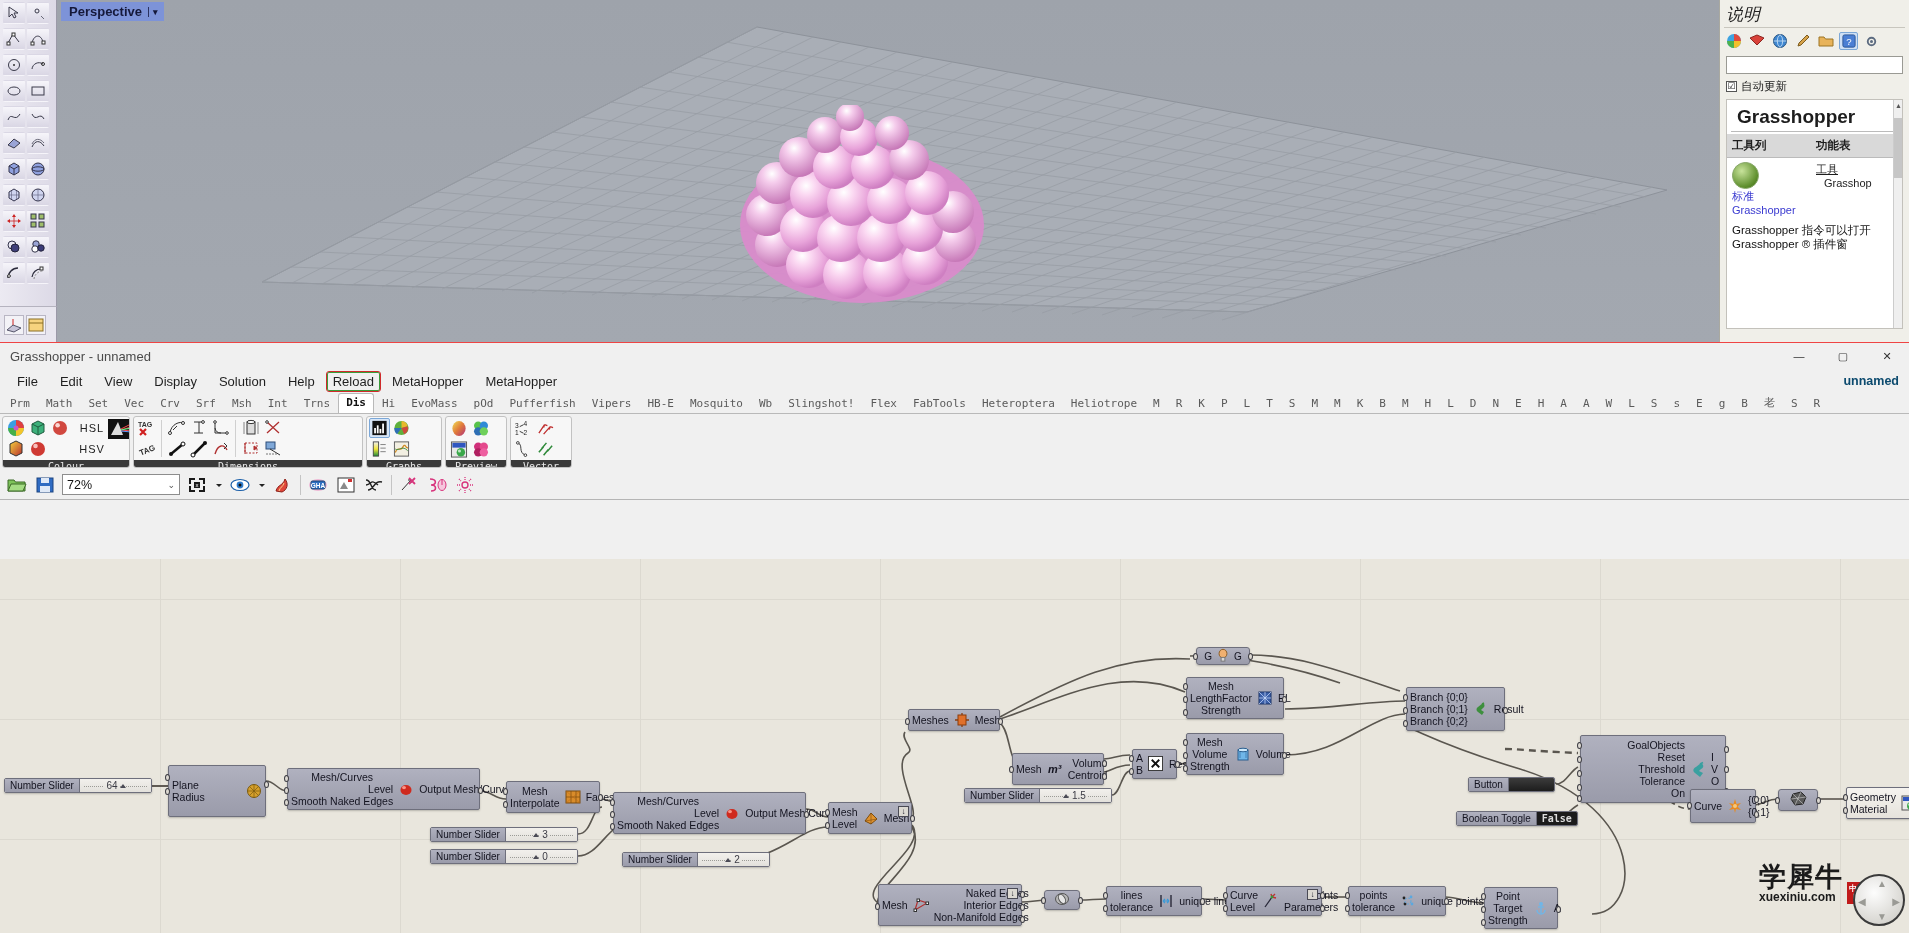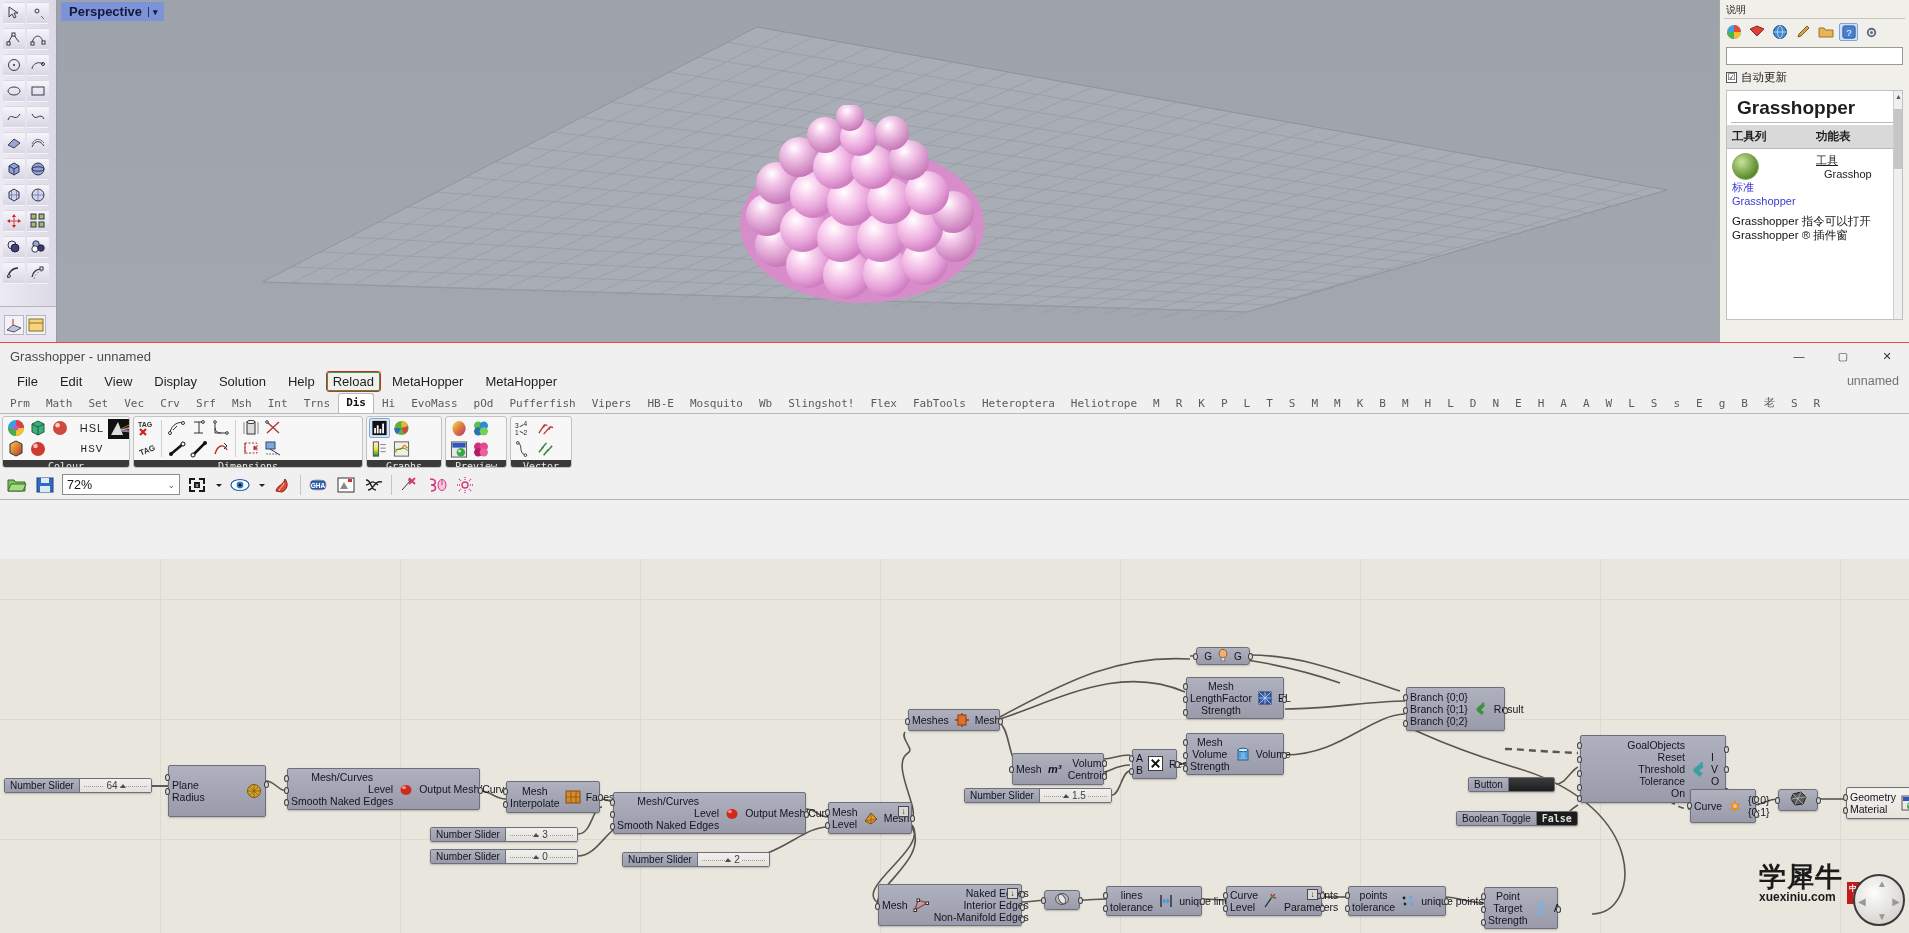--- a/index.html
+++ b/index.html
@@ -53,21 +53,21 @@
   #blob {
     position:absolute; left:680px; top:105px; width:250px; height:200px;
   }
 
   
   #help-panel {
     position:absolute; left:1719px; top:0; width:190px; height:342px;
     background:#f0efe9; border-left:1px solid #a9a9a0;
     font-size:11px; color:#1d1d1d;
   }
-  #help-title { padding:3px 6px 1px 6px; font-size:10px; color:#222; }
+  #help-title { padding:3px 6px 1px 6px; font-size:17px; color:#222;font-style:italic; }
   .hp-rule { height:1px; background:#c8c6be; margin:0 4px 2px 4px; }
   #help-icons { display:flex; align-items:center; gap:4px; padding:2px 4px; }
   .hp-ico {
     width:19px; height:18px; display:flex; align-items:center; justify-content:center;
     border-radius:2px;
   }
   .hp-ico.active { background:#cfe0f5; border:1px solid #7ba7d7; }
   #help-search {
     margin:4px 6px 2px 6px; height:18px; background:#fff;
     border:1px solid #9a9a94;
@@ -126,21 +126,21 @@
   #gh-menubar {
     height:24px; display:flex; align-items:center; padding-left:6px;
     font-size:13px; color:#1f1f1f; position:relative;
   }
   #gh-menubar .mi { padding:3px 11px; cursor:default; }
   #gh-menubar .mi.highlight {
     border:1px solid #cf2b2b; border-radius:3px; position:relative; padding:2px 6px;
     box-shadow:inset 0 0 0 1px #3a9b3a;
   }
   #gh-menubar .unnamed-right {
-    position:absolute; right:10px; font-size:12.5px; color:#737373;
+    position:absolute; right:10px; font-size:12.5px; color:#0c4a6e;font-weight:bold;
   }
 
   #gh-tabstrip {
     height:21px; background:#f0f0f0; display:flex; align-items:flex-end;
     font-family:"DejaVu Sans Mono", monospace; font-size:11px; color:#555;
     border-bottom:1px solid #b9b9b9; overflow:hidden; white-space:nowrap;
     padding-left:2px;
   }
   #gh-tabstrip .tb {
     padding:2px 8px 3px 8px; color:#5a5a5a;
@@ -829,21 +829,21 @@
             <div class="rb-ico">
               <svg width="18" height="18" viewBox="0 0 18 18">
                   <circle cx="9" cy="9" r="7" fill="#d1483f"></circle>
                   <circle cx="6.6" cy="6.2" r="2.3" fill="#ffe6e2" opacity=".9"></circle>
                 </svg>
             </div>
           </div>
           <div class="rb-sep"></div>
           <div class="rb-col" style="justify-content:space-around;">
             <div class="rb-ico" style="width:28px;font-size:11px;letter-spacing:1px;color:#222;">HSL</div>
-            <div class="rb-ico" style="width:28px;font-size:11px;letter-spacing:1px;color:#222;font-family:Liberation Mono, monospace;">HSV</div>
+            <div class="rb-ico" style="width:28px;font-size:11px;letter-spacing:1px;color:#222;">HSV</div>
           </div>
           <div class="rb-col">
             <div class="rb-ico" style="height:22px;width:26px">
               <svg width="24" height="20" viewBox="0 0 24 20">
                   <rect x="0" y="0" width="24" height="20" fill="#111"></rect>
                   <path d="M3 16 L10 3 L15 16 Z" fill="#ddd"></path>
                   <path d="M13 10 L23 5 M13 11 L23 8 M13 12 L23 11" stroke="#ff4d4d"></path>
                   <path d="M13 11 L23 9" stroke="#4dff88"></path>
                   <path d="M13 12 L23 13" stroke="#5a9bff"></path>
                 </svg>

